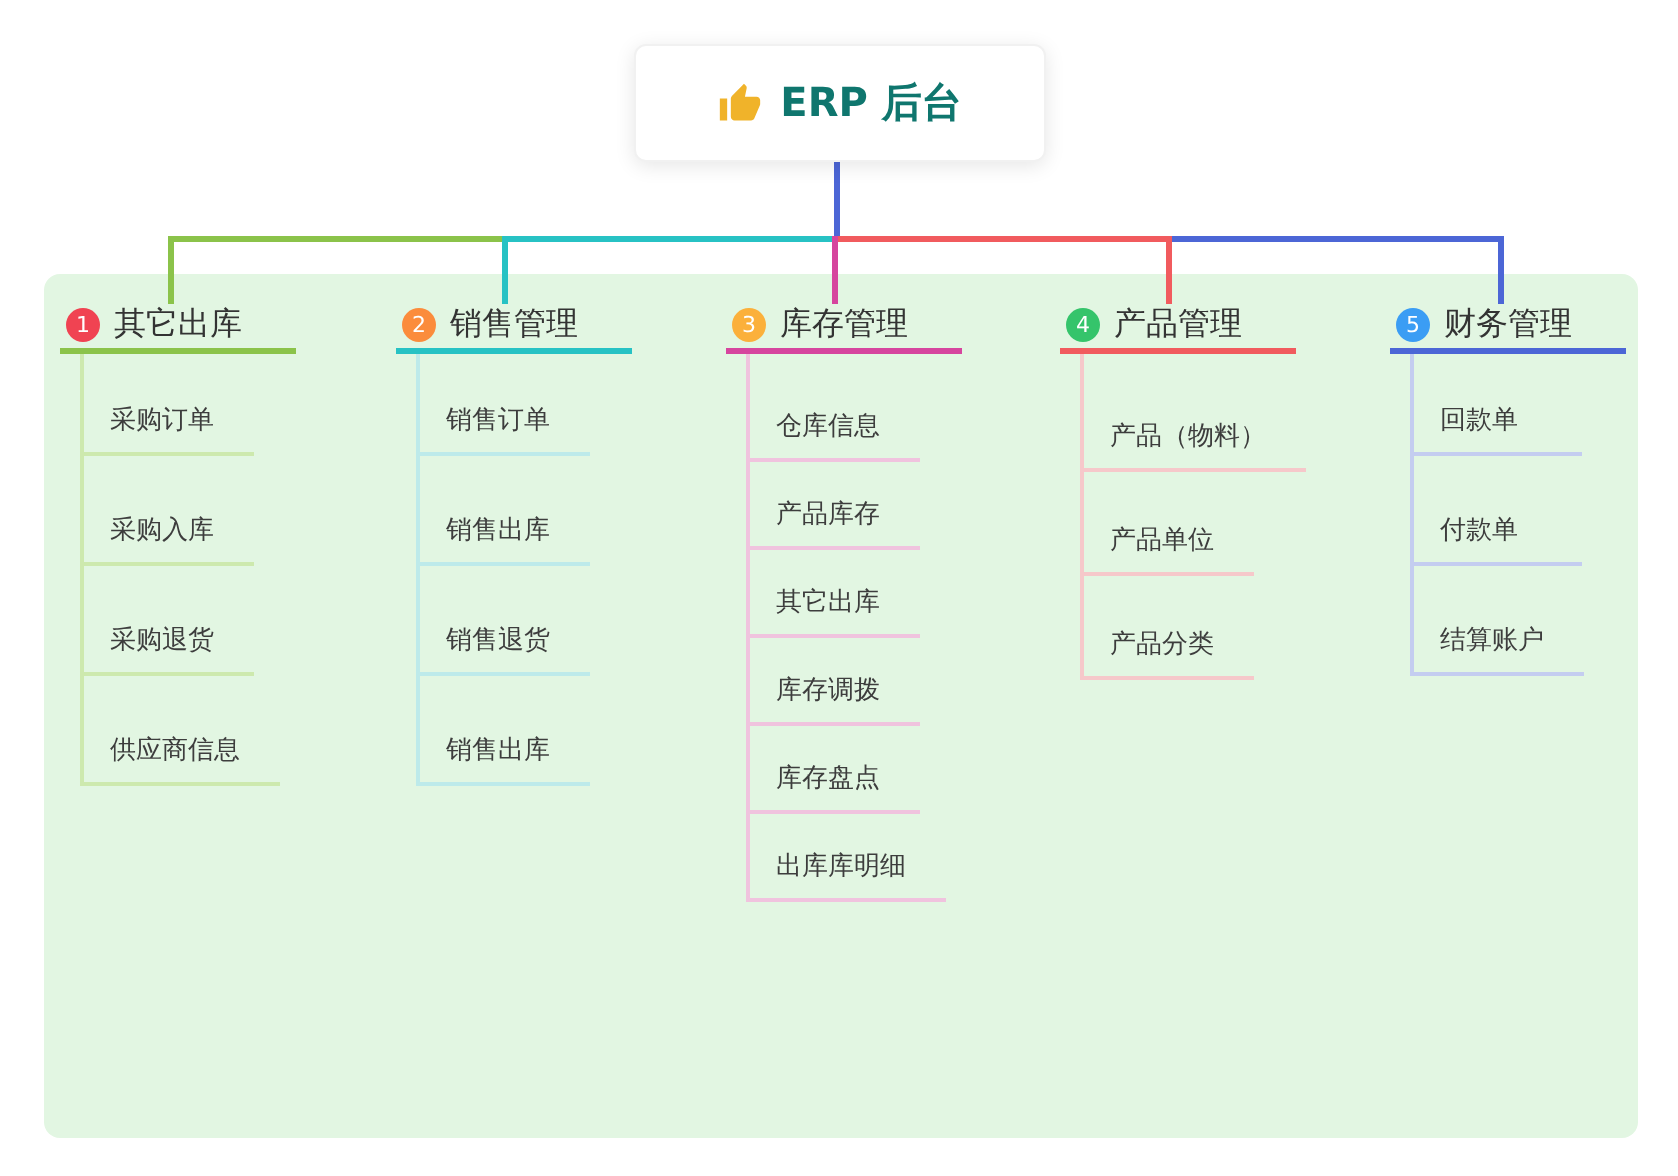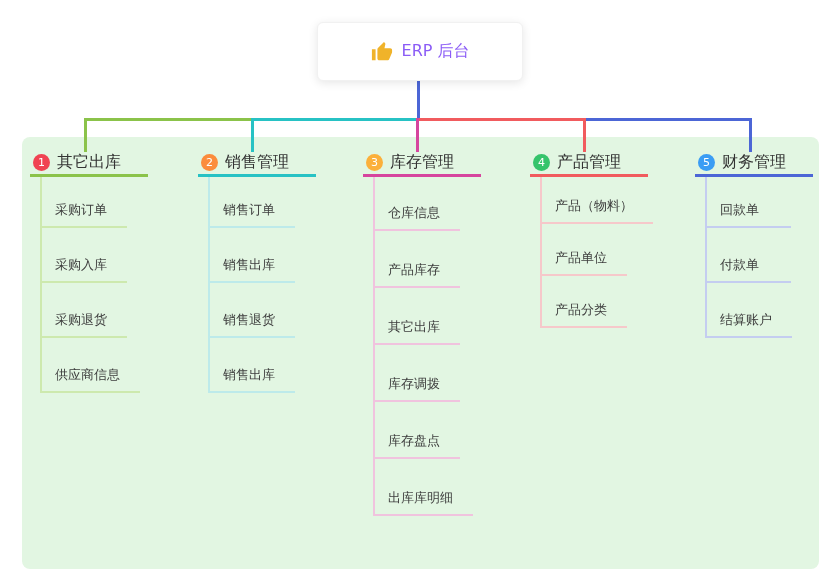--- a/index.html
+++ b/index.html
@@ -7,21 +7,21 @@
   body { background:#fff; font-family:"DejaVu Sans","Liberation Sans",sans-serif; }
   .canvas { position:relative; width:839px; height:588px; background:#fff; overflow:hidden; }
 
   .panel { position:absolute; left:22px; top:137px; width:797px; height:432px;
            border-radius:8px; z-index:0; }
 
   .root-node { position:absolute; left:317px; top:22px; width:206px; height:59px;
                background:#fff; border:1px solid #f1f1f1; border-radius:6px;
                box-shadow:0 2px 10px rgba(0,0,0,.10);
                display:flex; align-items:center; justify-content:center; gap:9px;
-               font-size:16px; font-weight:400; color:#8b5cf6; z-index:3; }
+               font-size:20px; font-weight:700; color:#0f766e; z-index:3; }
   .root-node svg { display:block; }
 
   .line { position:absolute; z-index:1; }
   .root-drop { left:417px; top:81px;  width:3px;  height:38px; }
   .bus-1 { left:84px;  top:118px; width:168px; height:3px; }
   .bus-2 { left:252px; top:118px; width:165px; height:3px; }
   .bus-3 { left:419px; top:118px; width:165px; height:3px; }
   .bus-4 { left:584px; top:118px; width:168px; height:3px; }
   .drop-1 { left:84px;  top:118px; width:3px; height:34px; }
   .drop-2 { left:251px; top:118px; width:3px; height:34px; }
@@ -40,24 +40,24 @@
              padding-left:3px; font-size:16px; color:#333;
              border-bottom:3px solid var(--line); cursor:default; }
   .badge { width:17px; height:17px; flex:0 0 17px; border-radius:50%;
            background:var(--badge); color:#fff; font-size:11px; line-height:17px;
            display:flex; align-items:center; justify-content:center; }
   .heading .label { white-space:nowrap; }
 
   .items { margin-left:10px; border-left:2px solid var(--tint); }
   .item { position:relative; height:55px; }
   .item:first-child { height:51px; }
-  .b3 .item { height:57px; }
+  .b3 .item { height:44px; }
   .b3 .item:first-child { height:54px; }
   .b4 .item { height:52px; }
-  .b4 .item:first-child { height:47px; }
+  .b4 .item:first-child { height:59px; }
   .item-label { position:absolute; left:0; bottom:0; white-space:nowrap;
                 min-width:84px; font-size:13px; color:#3d3d3d;
                 padding:0 20px 7px 13px;
                 border-bottom:2px solid var(--tint); cursor:default; }
 </style>
 </head>
 <body>
 
 <div class="canvas">
 

